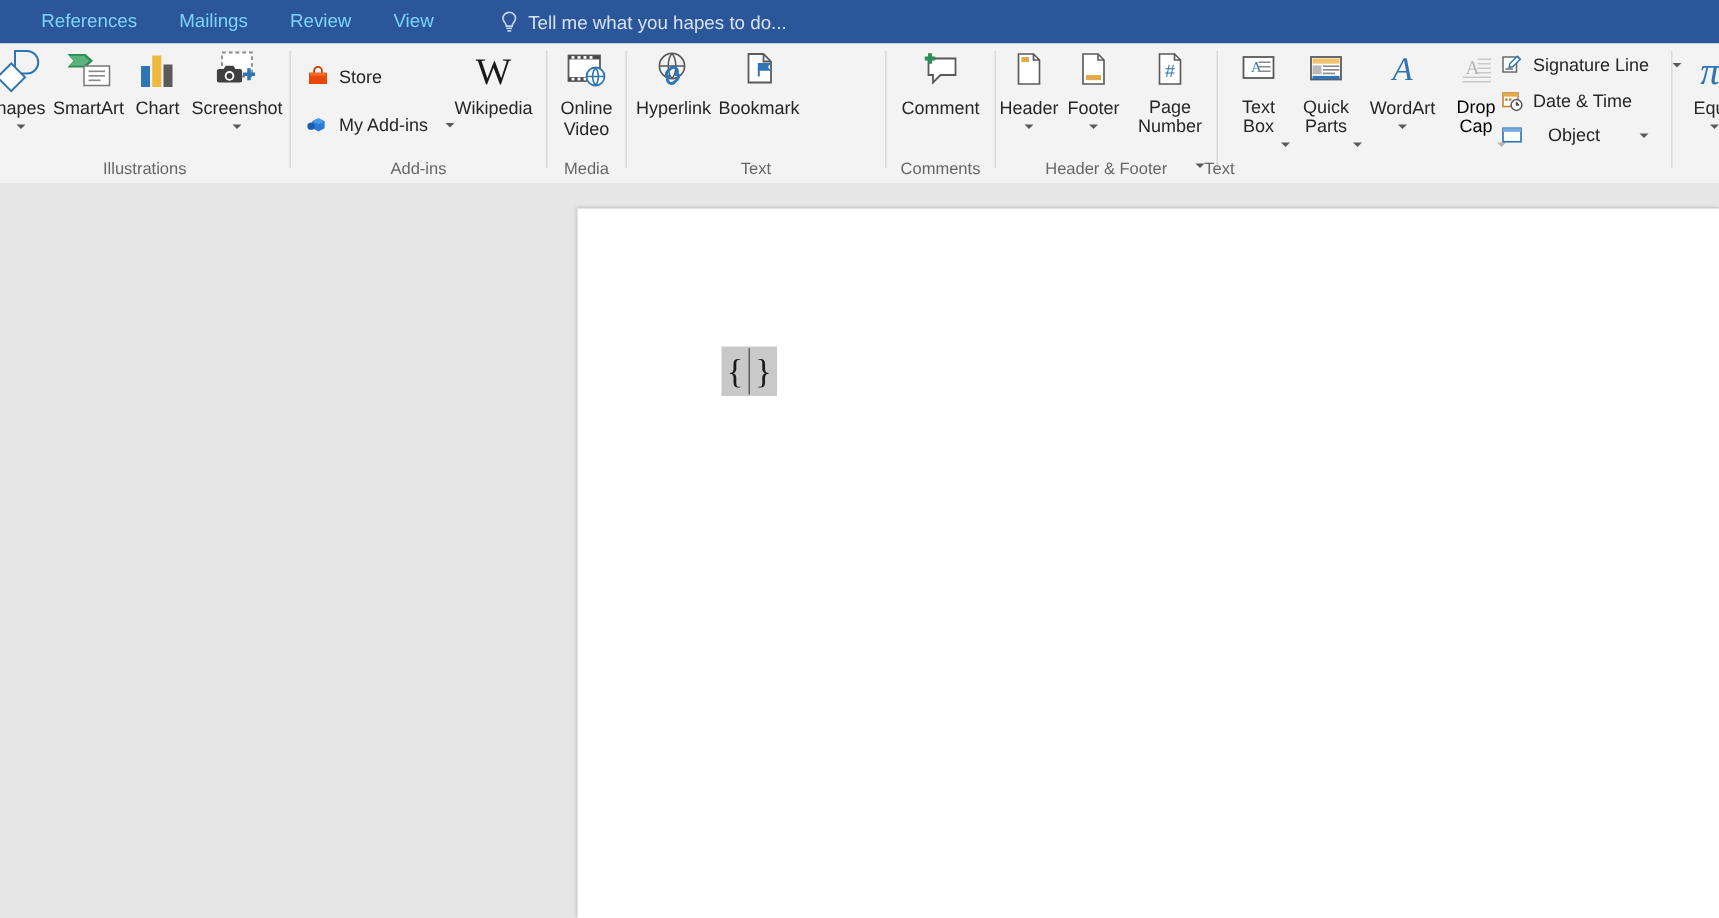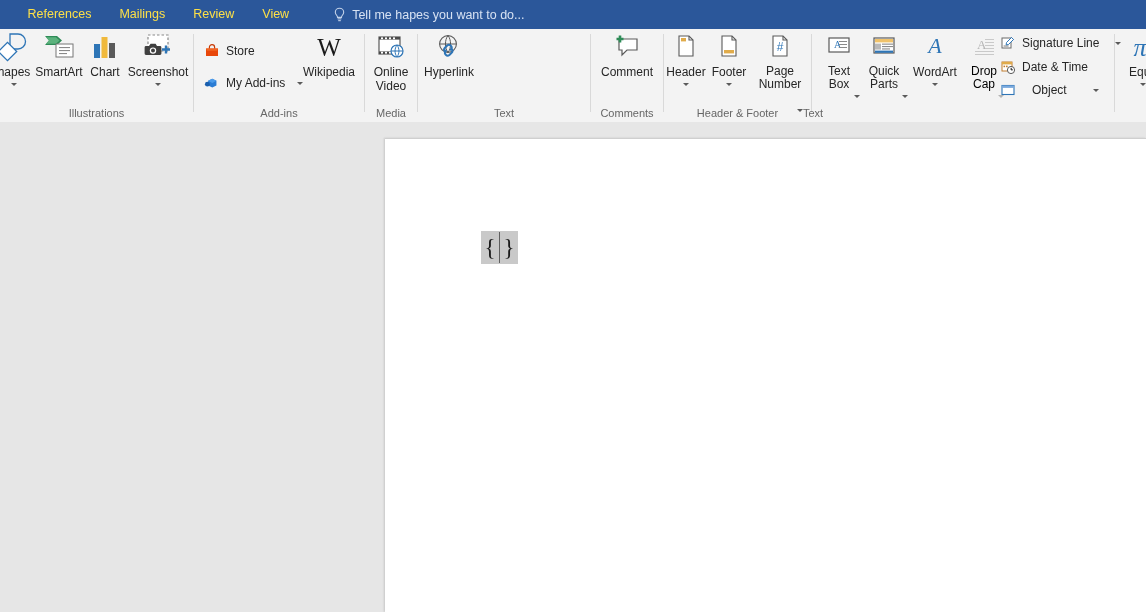--- a/index.html
+++ b/index.html
@@ -26,21 +26,21 @@
   .tabbar {
     position: absolute;
     left: 0; top: 0;
     width: 1146px; height: 29px;
     background: #2b579a;
     display: flex;
     align-items: center;
     overflow: hidden;
   }
   .tab {
-    color: #fde047;
+    color: #7dd3fc;
     font-size: 12.5px;
     padding: 0 14px;
     line-height: 29px;
     white-space: nowrap;
     cursor: default;
   }
   .tab.first { padding-left: 0; margin-left: -4px; }
   .tellme {
     display: flex;
     align-items: center;
@@ -217,21 +217,21 @@
     <div class="tab">Review</div>
     <div class="tab">View</div>
     <div class="tellme">
       <span class="bulb">
         <svg width="13" height="15" viewBox="0 0 13 15">
           <path d="M6.5 1.2c-2.4 0-4.2 1.8-4.2 4 0 1.5.8 2.5 1.5 3.3.4.5.7.9.7 1.4v.5h4v-.5c0-.5.3-.9.7-1.4.7-.8 1.5-1.8 1.5-3.3 0-2.2-1.8-4-4.2-4z" fill="none" stroke="#c3d2e8" stroke-width="1.1"></path>
           <rect x="4.6" y="11.3" width="3.8" height="1.1" fill="#c3d2e8"></rect>
           <rect x="5.2" y="13.1" width="2.6" height="1.1" fill="#c3d2e8"></rect>
         </svg>
       </span>
-      <span>Tell me hapes you want to do...</span>
+      <span>Tell me what you hapes to do...</span>
     </div>
   </div>
 
   <div class="ribbon">
    <div class="ribbon-inner">
 
     <div class="group" style="left:0; width:193px;">
 
       <div class="btn" style="left:-12px; width:52px;">
         <div class="ico">
@@ -361,20 +361,31 @@
           <svg width="34" height="30" viewBox="0 0 34 30">
             <circle cx="16" cy="12" r="8.4" fill="none" stroke="#5a5a5a" stroke-width="1.1"></circle>
             <path d="M7.6 12h16.8M16 3.6c3.4 4 3.4 12.8 0 16.8M16 3.6c-3.4 4-3.4 12.8 0 16.8" fill="none" stroke="#5a5a5a" stroke-width="1"></path>
             <path d="M13 19.5a2.7 2.7 0 0 1 0-3.8l2.2-2.2a2.7 2.7 0 0 1 3.8 3.8l-1 1" fill="none" stroke="#2e75b6" stroke-width="2"></path>
             <path d="M19.6 17a2.7 2.7 0 0 1 0 3.8l-2.2 2.2a2.7 2.7 0 0 1-3.8-3.8l1-1" fill="none" stroke="#2e75b6" stroke-width="2"></path>
           </svg>
         </div>
         <div class="lbl">Hyperlink</div>
       </div>
 
+      <div class="btn" style="left:58px; width:60px;">
+        <div class="ico">
+          <svg width="34" height="30" viewBox="0 0 34 30">
+            <path d="M10 4h10l5 5v14H10z" fill="#ffffff" stroke="#5a5a5a" stroke-width="1.2"></path>
+            <path d="M20 4v5h5" fill="none" stroke="#5a5a5a" stroke-width="1.2"></path>
+            <path d="M17 10h8l-2 2.6 2 2.6h-8z" fill="#2e75b6"></path>
+            <rect x="16.2" y="10" width="1.3" height="9" fill="#2e75b6"></rect>
+          </svg>
+        </div>
+        <div class="lbl">Bookmark</div>
+      </div>
 
 
       <div class="group-label">Text</div>
     </div>
     <div class="group-sep" style="left:590px;"></div>
 
     <div class="group" style="left:591px; width:72px;">
       <div class="btn" style="left:4px; width:64px;">
         <div class="ico">
           <svg width="34" height="30" viewBox="0 0 34 30">

